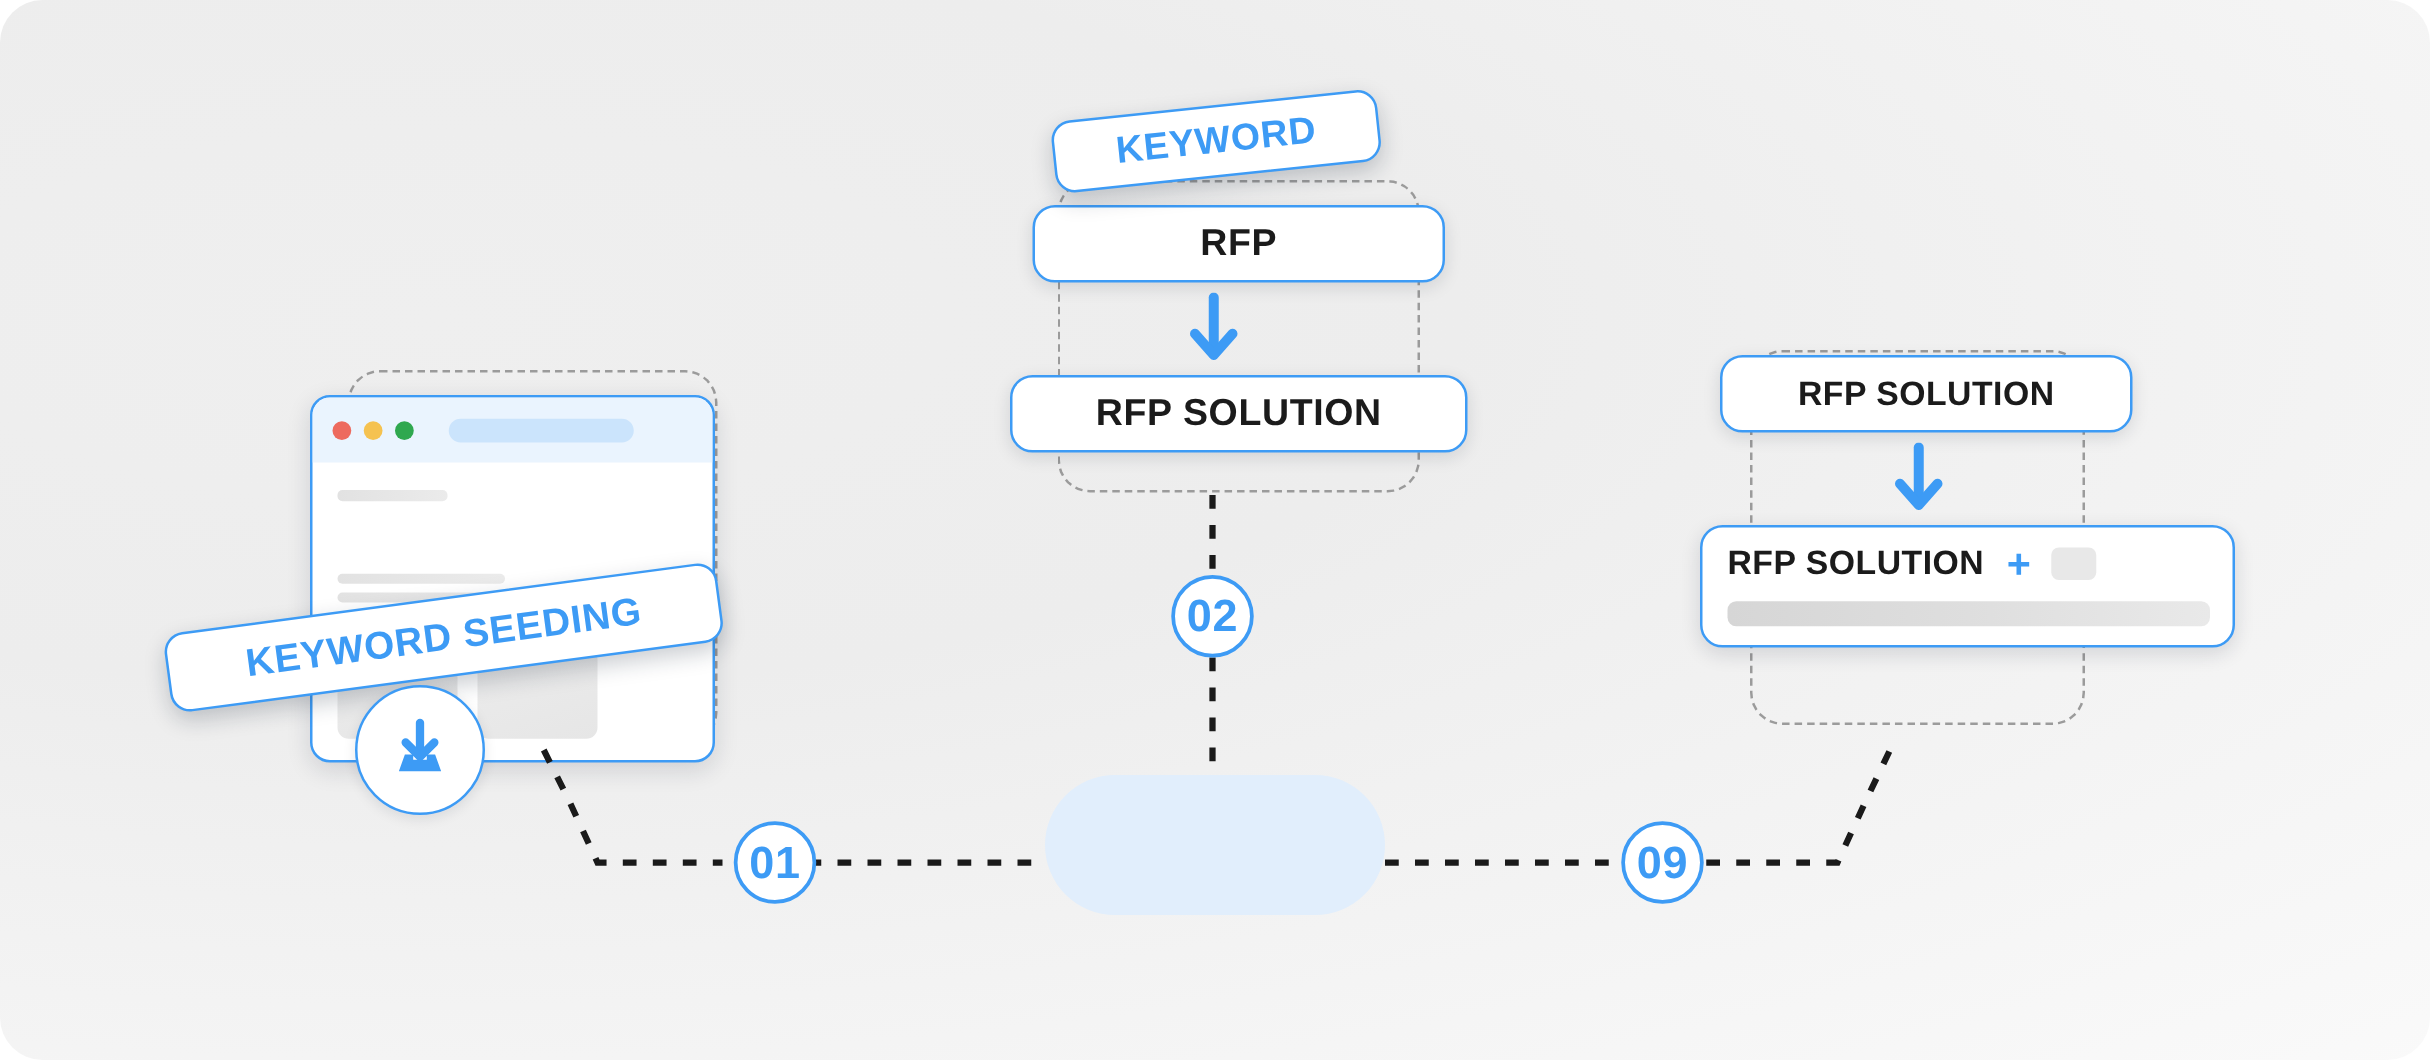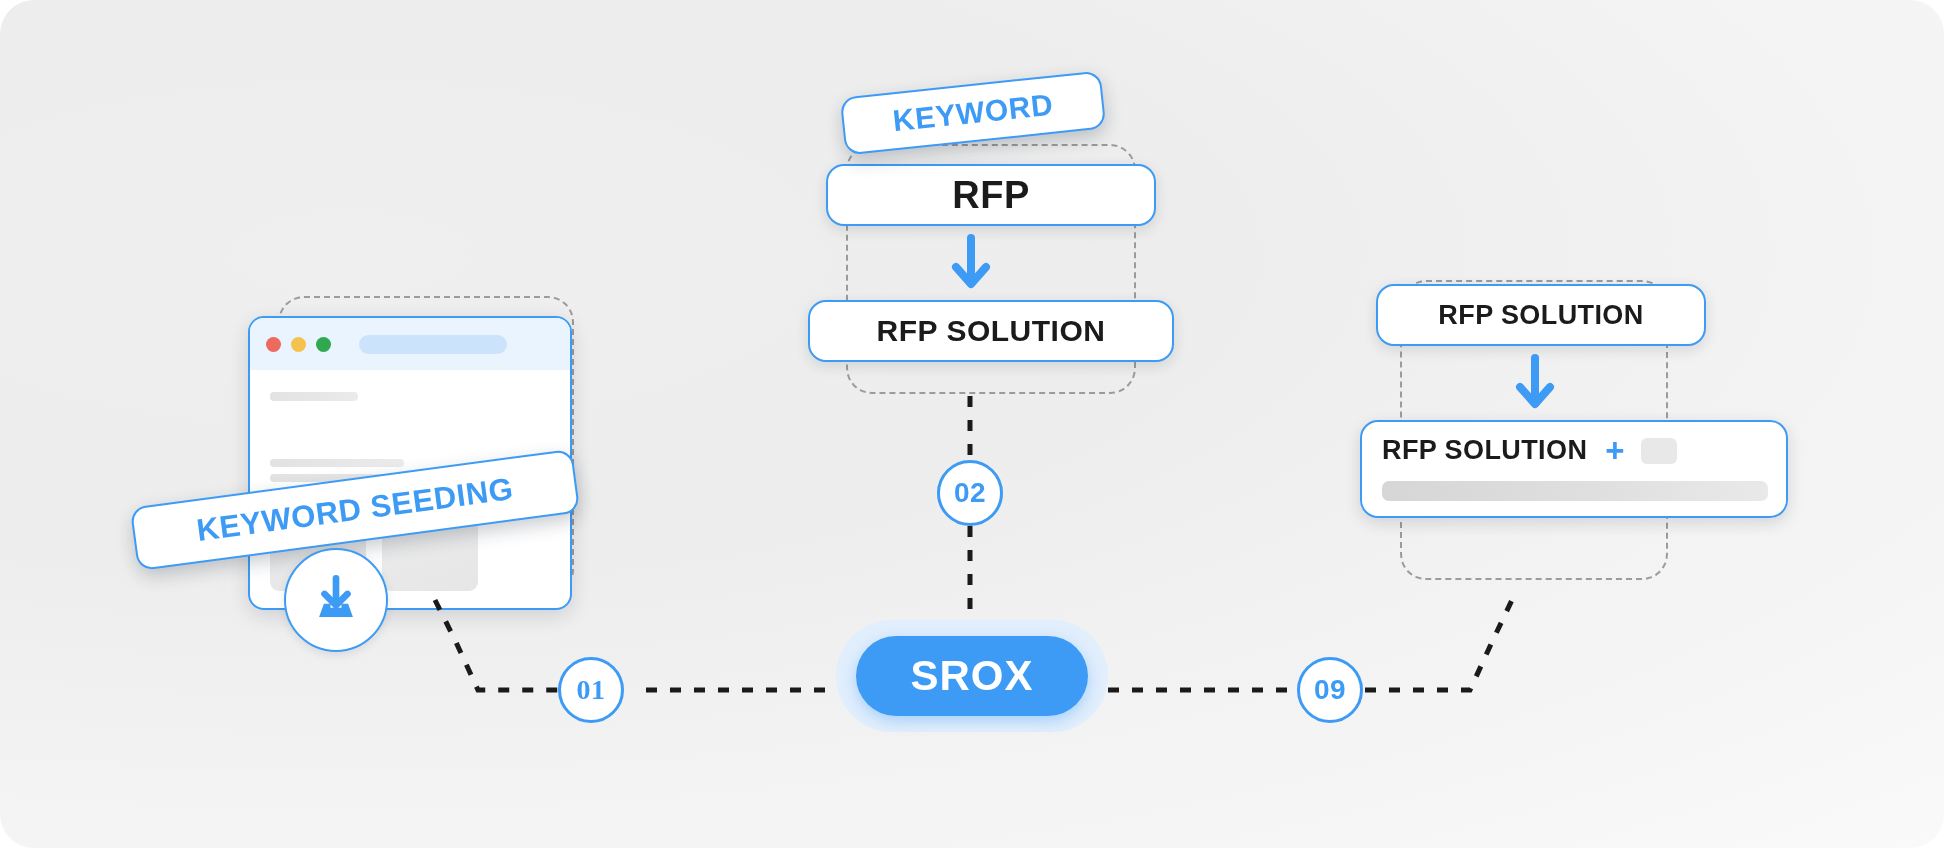--- a/index.html
+++ b/index.html
@@ -59,21 +59,21 @@
 
   .badge {
     position: absolute;
     width: 66px; height: 66px;
     border-radius: 50%;
     background: #ffffff;
     border: 3.5px solid #3d9bf5;
     display: flex; align-items: center; justify-content: center;
     color: #3d9bf5;
     font-weight: bold;
-    font-size: 28px;
+    font-size: 36px;
     letter-spacing: .5px;
     z-index: 30;
   }
 
   
 
   #browser-dash {
     left: 278px; top: 296px; width: 296px; height: 300px;
   }
 
@@ -142,21 +142,21 @@
     background: #ffffff;
     border: 2.5px solid #3d9bf5;
     display: flex; align-items: center; justify-content: center;
     z-index: 26;
     box-shadow: 0 3px 10px rgba(20,30,50,.10);
   }
 
   
 
   #center-dash { left: 846px; top: 144px; width: 290px; height: 250px; }
-  #card-rfp { left: 826px; top: 164px; width: 330px; height: 62px; font-size: 38px; letter-spacing: .5px; }
+  #card-rfp { left: 826px; top: 164px; width: 330px; height: 62px; font-size: 30px; letter-spacing: .5px; }
   #card-rfp-solution { left: 808px; top: 300px; width: 366px; height: 62px; font-size: 30px; letter-spacing: .5px; }
   #keyword-tag {
     left: 842px; top: 84px; width: 262px; height: 58px;
     font-size: 30px; letter-spacing: .6px;
     transform: rotate(-6deg);
     z-index: 20;
   }
   .arrow-down { position: absolute; z-index: 12; }
 
   
@@ -204,21 +204,21 @@
     background: #3d9bf5;
     display: flex; align-items: center; justify-content: center;
     color: #ffffff;
     font-size: 42px;
     font-weight: bold;
     letter-spacing: 1px;
     z-index: 20;
     box-shadow: 0 5px 14px rgba(61,155,245,.35);
   }
 
-  #badge-01 { left: 558px; top: 657px; font-family: Liberation Serif, serif; }
+  #badge-01 { left: 587px; top: 657px; }
   #badge-02 { left: 937px; top: 460px; }
   #badge-03 { left: 1297px; top: 657px; }
 
   svg.overlay {
     position: absolute; left: 0; top: 0;
     width: 1944px; height: 848px;
     pointer-events: none;
   }
   #connectors { z-index: 8; }
 </style>
@@ -295,19 +295,18 @@
   <div id="card-rfp-solution-3">
     <div id="rfp3-row">
       <span id="rfp3-label">RFP SOLUTION</span>
       <span id="plus-icon">+</span>
       <span id="gray-chip"></span>
     </div>
     <div id="rfp3-bar"></div>
   </div>
 
   <div id="srox-halo"></div>
-  <div id="srox-button">SROX</div>
 
   <div class="badge" id="badge-01">01</div>
   <div class="badge" id="badge-02">02</div>
   <div class="badge" id="badge-03">09</div>
 
 </div>
 
 </body></html>

